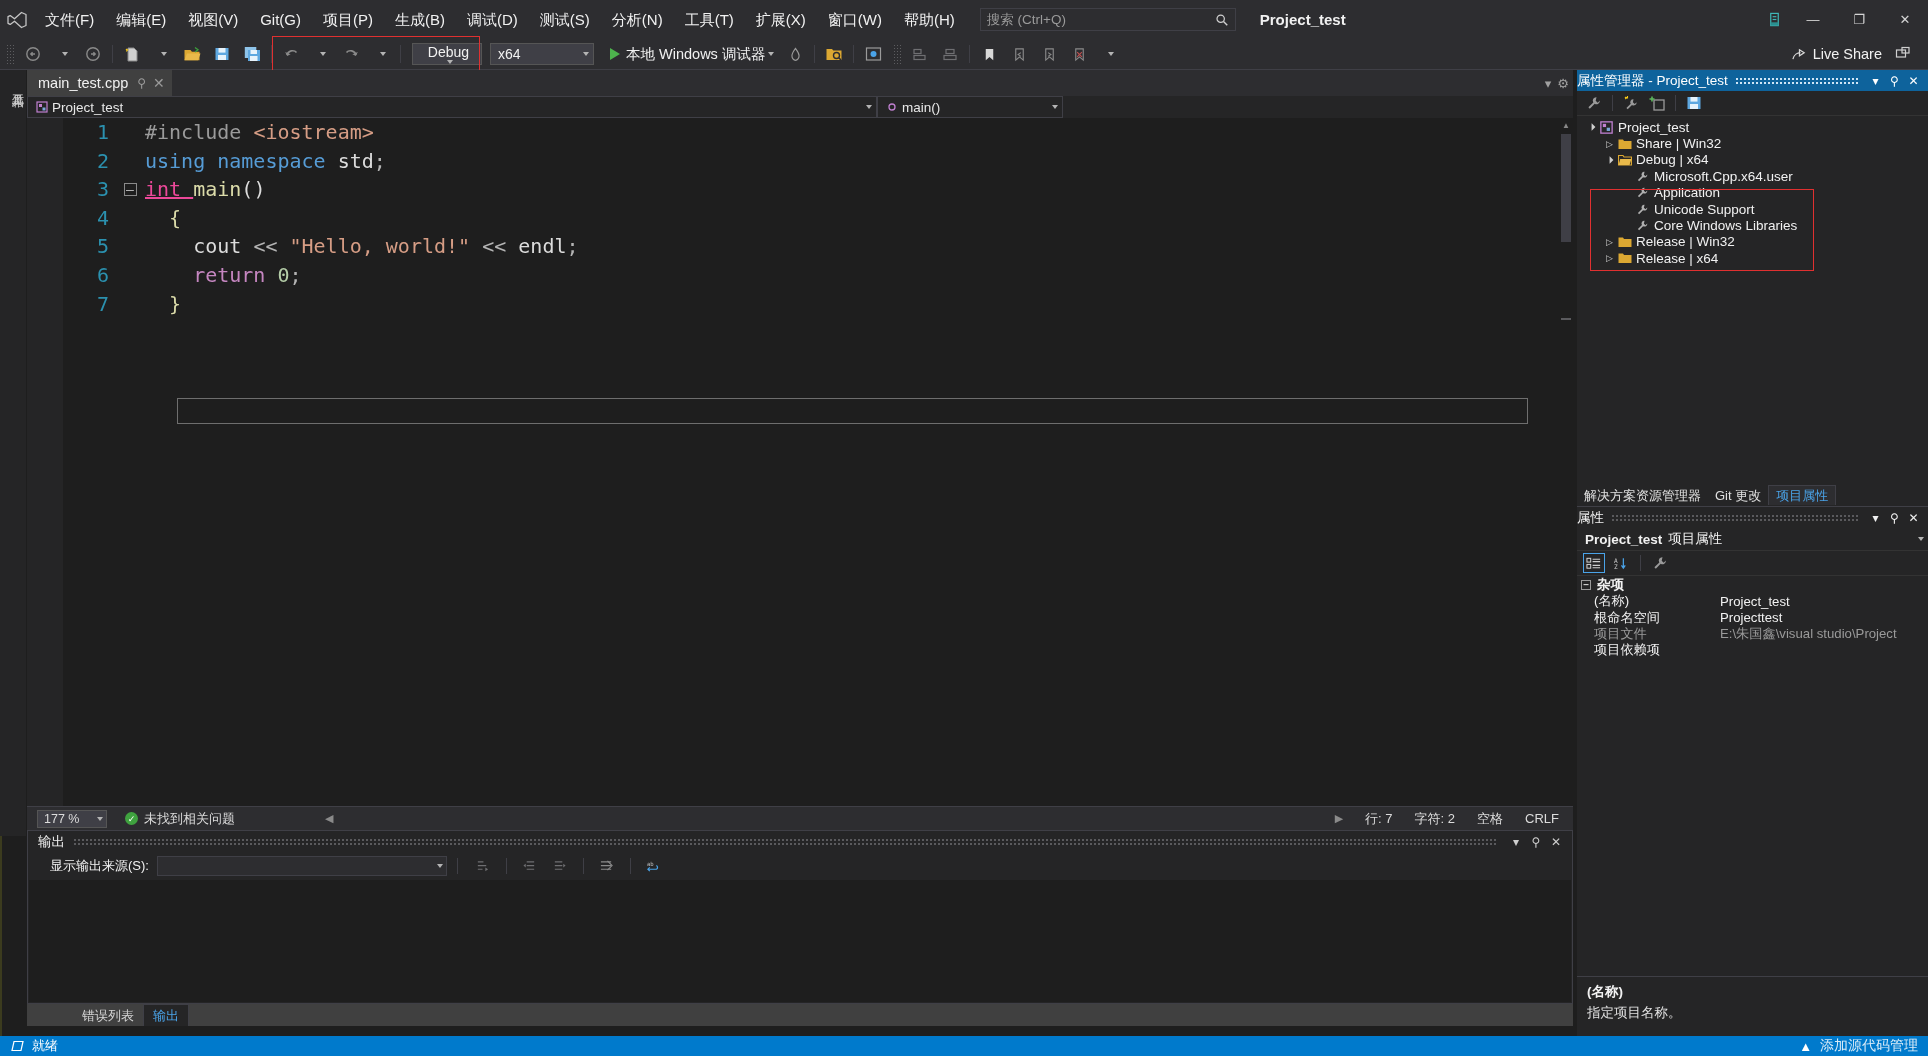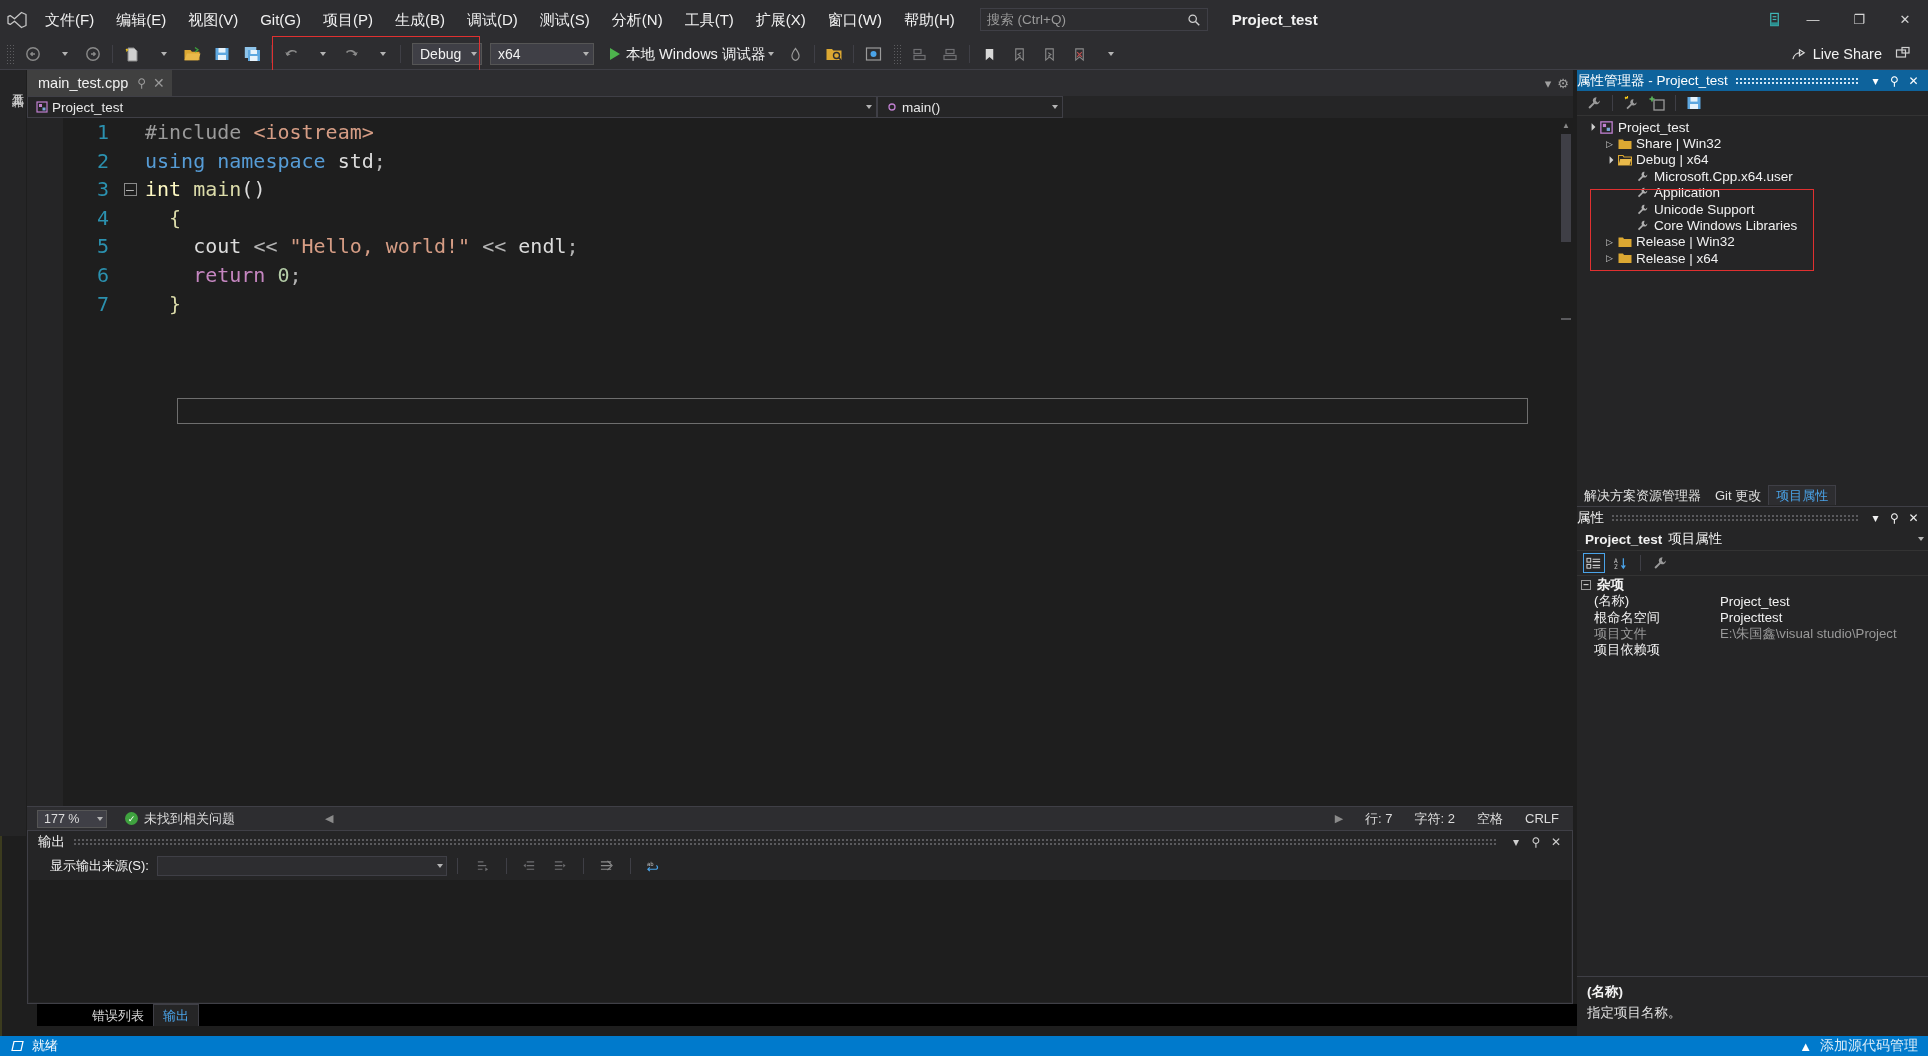--- a/index.html
+++ b/index.html
@@ -17,21 +17,21 @@
     background:#2d2d30;display:flex;align-items:center;
   }
   .vs-logo{width:34px;height:39px;display:flex;align-items:center;justify-content:center;}
   .vs-logo svg{display:block;}
   .menu{display:flex;align-items:center;height:39px;}
   .menu-item{
     padding:4px 11px;color:#f1f1f1;font-size:15px;line-height:20px;
     white-space:nowrap;cursor:default;
   }
   .searchbox{
-    margin-left:14px;width:228px;height:23px;background:#2d2d30;
+    margin-left:14px;width:256px;height:23px;background:#2d2d30;
     border:1px solid #3f3f46;display:flex;align-items:center;
     padding:0 6px;box-sizing:border-box;
   }
   .searchbox .ph{color:#9a9a9a;font-size:13.5px;flex:1;white-space:nowrap;overflow:hidden;}
   .search-ico{width:14px;height:14px;flex:0 0 14px;}
   .sol-name{
     margin-left:24px;color:#f1f1f1;font-size:15px;font-weight:bold;white-space:nowrap;
   }
   .title-right{
     position:absolute;right:0;top:0;height:39px;display:flex;align-items:center;
@@ -132,21 +132,21 @@
   .foldbox{
     width:13px;height:13px;border:1px solid #8a8a8a;box-sizing:border-box;
     display:flex;align-items:center;justify-content:center;color:#c8c8c8;
     font-size:13px;line-height:11px;font-family:"DejaVu Sans Mono",monospace;
   }
   .guide-solid{position:absolute;left:10px;top:0;width:1px;height:100%;background:#8a8a8a;}
   .guide-dash{position:absolute;left:10px;top:0;width:0;height:100%;border-left:1px dashed #6e6e6e;}
   .ctext{padding-left:4px;}
   .k-pre{color:#9b9b9b;}
   .k-kw{color:#569cd6;}
-  .k-type{color:#fef9c3;}
+  .k-type{color:#ec4899;text-decoration:underline;}
   .k-fn{color:#dcdcaa;}
   .k-str{color:#d69d85;}
   .k-op{color:#b4b4b4;}
   .k-plain{color:#dcdcdc;}
   .k-num{color:#b5cea8;}
   .k-ret{color:#c586c0;}
   .k-brace{color:#dcdcaa;}
   .k-hdr{color:#d69d85;}
   .curline{
     position:absolute;left:150px;top:280px;width:1351px;height:26px;
@@ -195,21 +195,21 @@
     color:#f1f1f1;font-size:13px;
   }
   .outcombo{
     margin-left:8px;width:290px;height:20px;background:#2d2d30;border:1px solid #3f3f46;
     box-sizing:border-box;display:flex;align-items:center;padding:0 3px;
   }
   .outbody{
     position:absolute;left:1px;top:49px;right:1px;bottom:1px;background:#1e1e1e;
   }
   .bottabs{
-    position:absolute;left:37px;top:1004px;width:1546px;height:22px;background:#000000;
+    position:absolute;left:27px;top:1004px;width:1546px;height:22px;background:#404040;
     display:flex;align-items:flex-end;
   }
   .btab{
     height:21px;display:flex;align-items:center;padding:0 9px;font-size:13px;color:#d4d4d4;
   }
   .btab.active{background:#252526;color:#4aa3e8;border-top:1px solid #3f3f46;border-left:1px solid #3f3f46;border-right:1px solid #3f3f46;}
 
   
   .rightdock{position:absolute;left:1577px;top:70px;width:351px;height:966px;background:#252526;}
   .panelhdr{
@@ -398,21 +398,21 @@
       <svg width="17" height="16" viewBox="0 0 17 16">
         <path d="M13 9 C12 4.5 6 3.5 3.5 6.5" fill="none" stroke="#8a8a8a" stroke-width="1.7"></path>
         <path d="M14.8 6 L12.8 10 L9.4 8.3 Z" fill="#8a8a8a"></path>
       </svg>
     </div>
     <div class="tbtn">
         <div class="caret"></div>
       </div>
     <div class="tsep"></div>
 
-    <div class="combo" style="width:70px;margin-left:7px;">
+    <div class="combo" style="width:70px;margin-left:7px;flex-direction:column;">
       <div class="cv">Debug</div>
       <div class="caret"></div>
     </div>
     <div class="combo" style="width:104px;margin-left:8px;">
       <div class="cv">x64</div>
       <div class="caret"></div>
     </div>
 
     <div class="run-btn" style="margin-left:10px;">
       <div class="play"></div>

